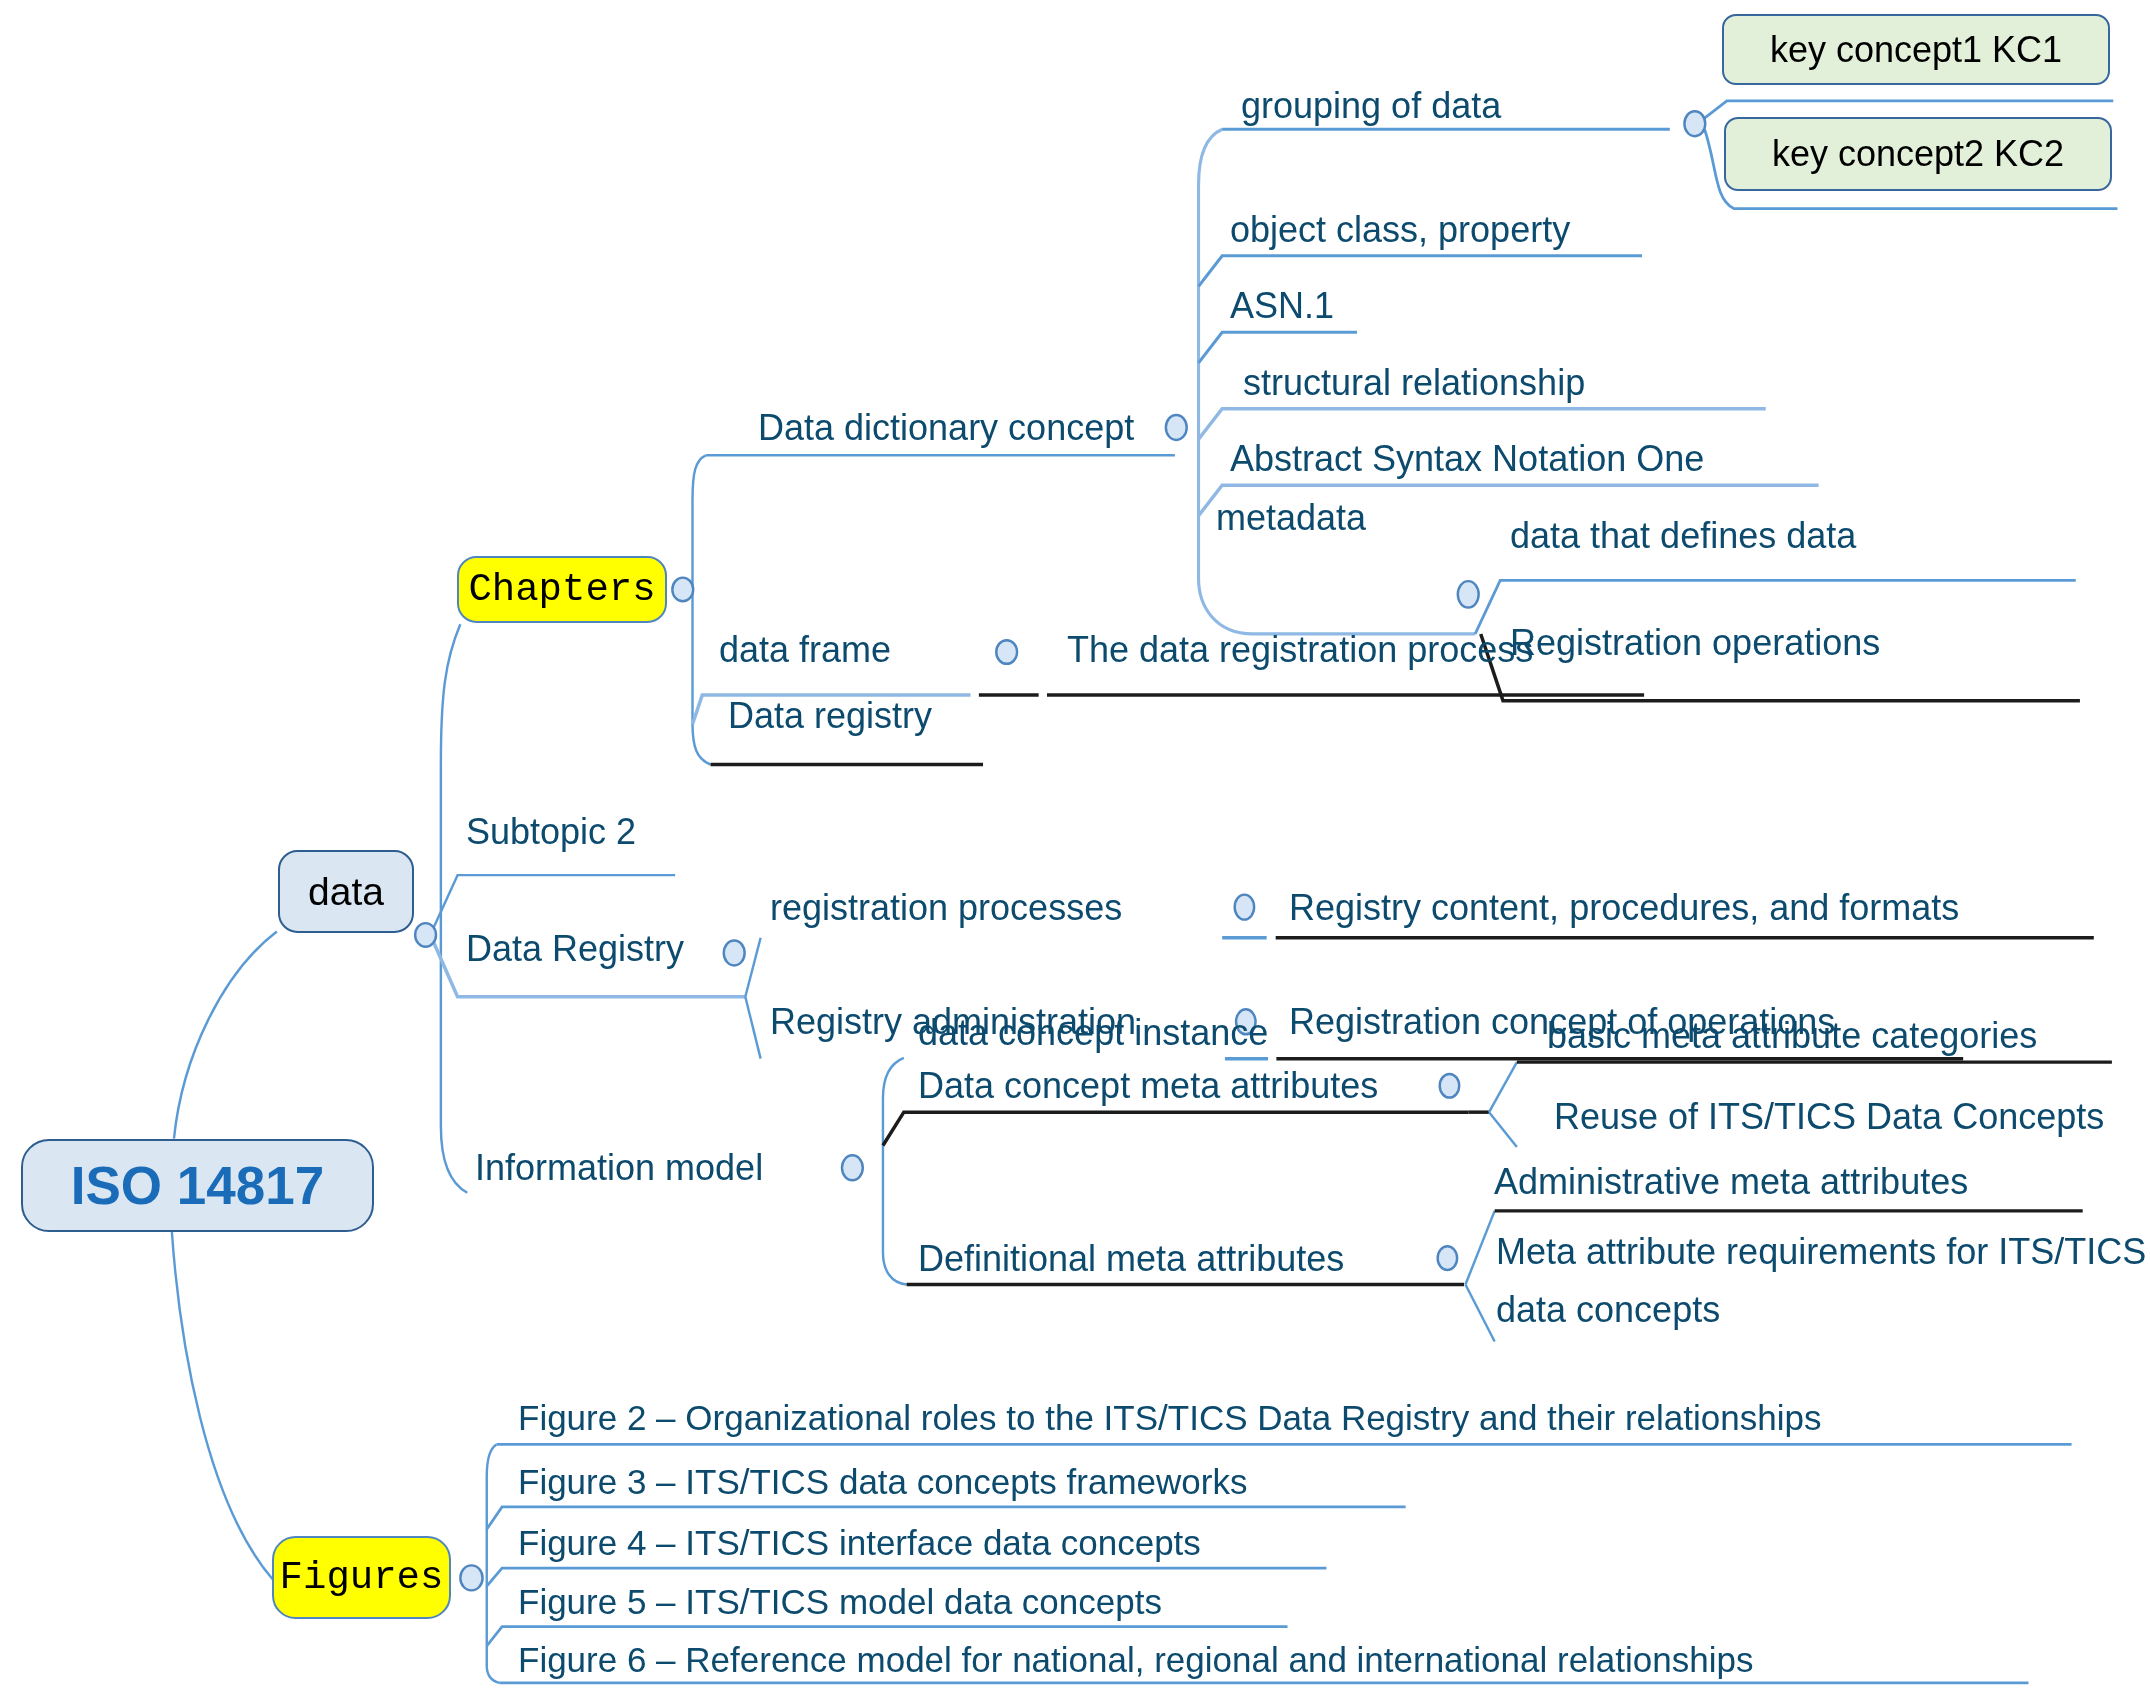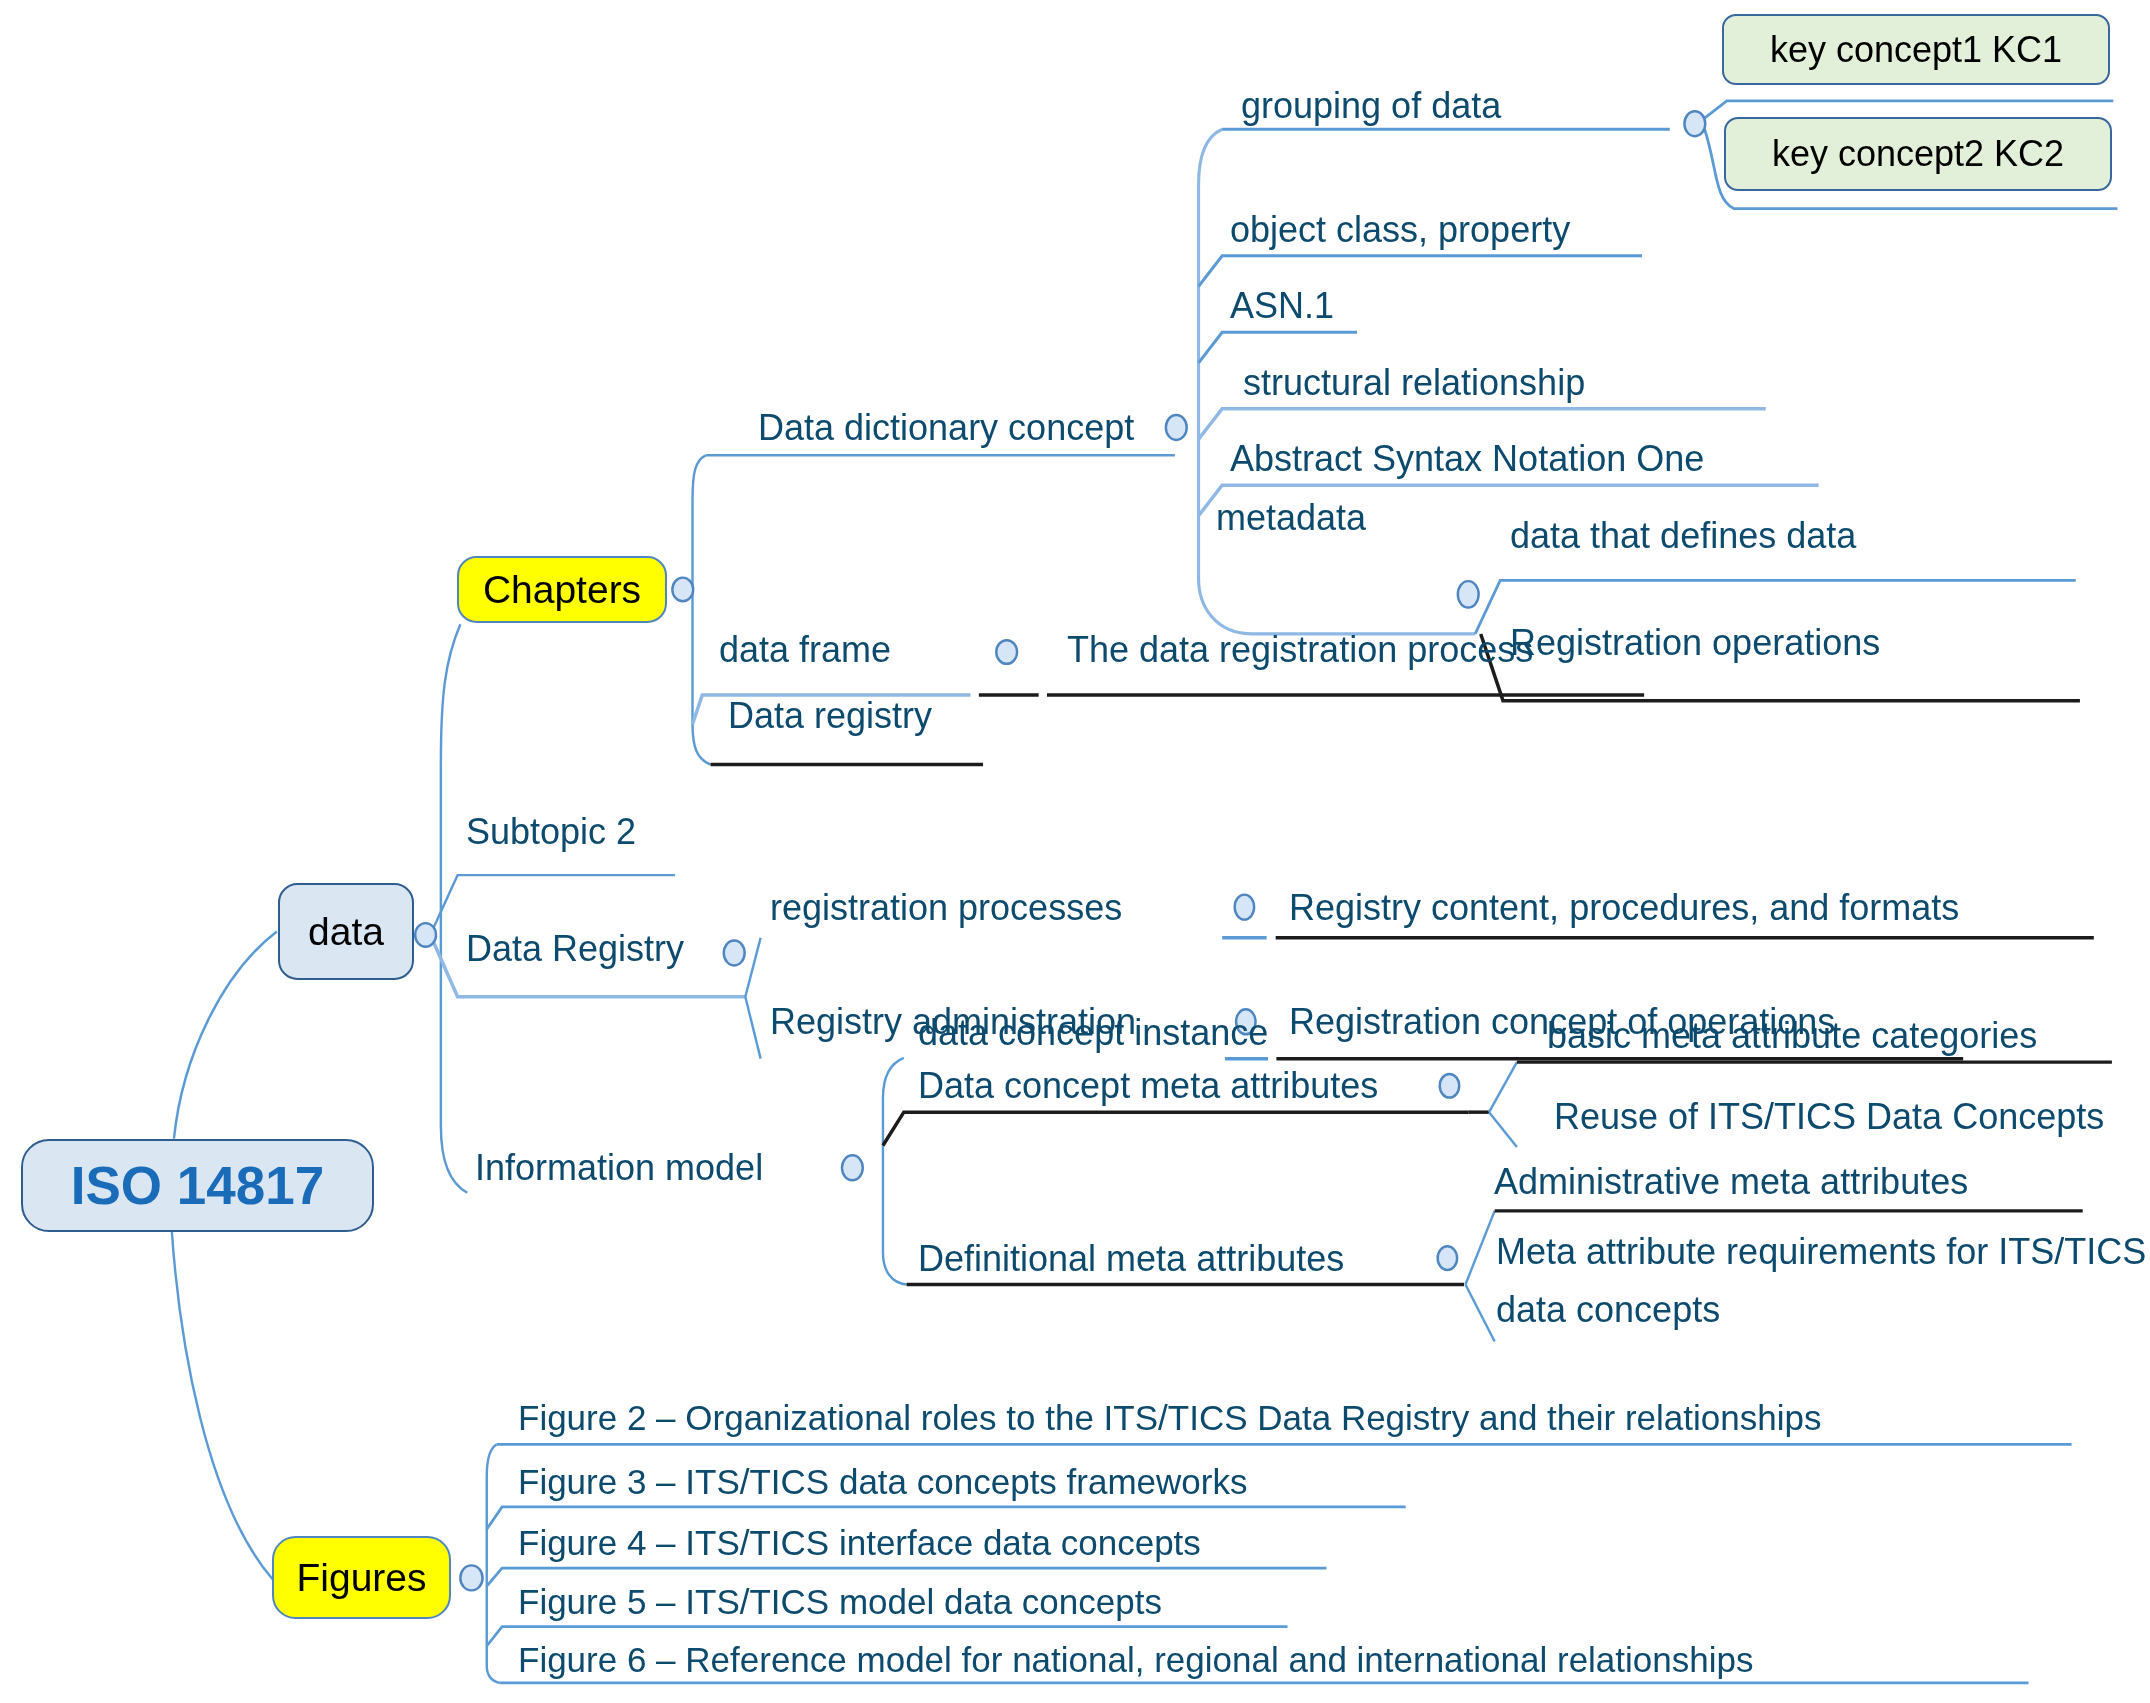--- a/index.html
+++ b/index.html
@@ -26,20 +26,21 @@
     background:#dbe6f3;border:2.8px solid #2e5e8f;border-radius:28px;
     color:#1a6cb8;font-size:53px;font-weight:bold;
   }
   .bluebox{
     background:#dbe6f3;border:2.8px solid #2e5e8f;border-radius:19.5px;
     font-size:39px;
   }
   .yellowbox{
     background:#ffff00;border:2.8px solid #4f86c0;border-radius:19.5px;
     font-size:39px;
+    font-family:Liberation Mono, monospace;
   }
   .greenbox{
     background:#e2efd9;border:2.8px solid #38679e;border-radius:14px;
     font-size:36px;
   }
 </style>
 </head>
 <body>
 
 <div id="canvas">
@@ -136,21 +137,21 @@
       <ellipse cx="2085" cy="1562" rx="14" ry="17"></ellipse>
       <ellipse cx="2082" cy="1810" rx="14" ry="17"></ellipse>
       <ellipse cx="678" cy="2270" rx="16" ry="18"></ellipse>
     </g>
   </svg>
 
   <div class="nodebox rootbox" style="left:21px;top:1139px;width:353px;height:93px;">
     <span>ISO 14817</span>
   </div>
 
-  <div class="nodebox bluebox" style="left:278px;top:883px;width:136px;height:97px;">
+  <div class="nodebox bluebox" style="left:278px;top:850px;width:136px;height:83px;">
     <span>data</span>
   </div>
 
   <div class="nodebox yellowbox" style="left:457px;top:556px;width:210px;height:67px;">
     <span>Chapters</span>
   </div>
 
   <div class="nodebox yellowbox" style="left:272px;top:1536px;width:179px;height:83px;border-radius:23.6px;">
     <span>Figures</span>
   </div>

